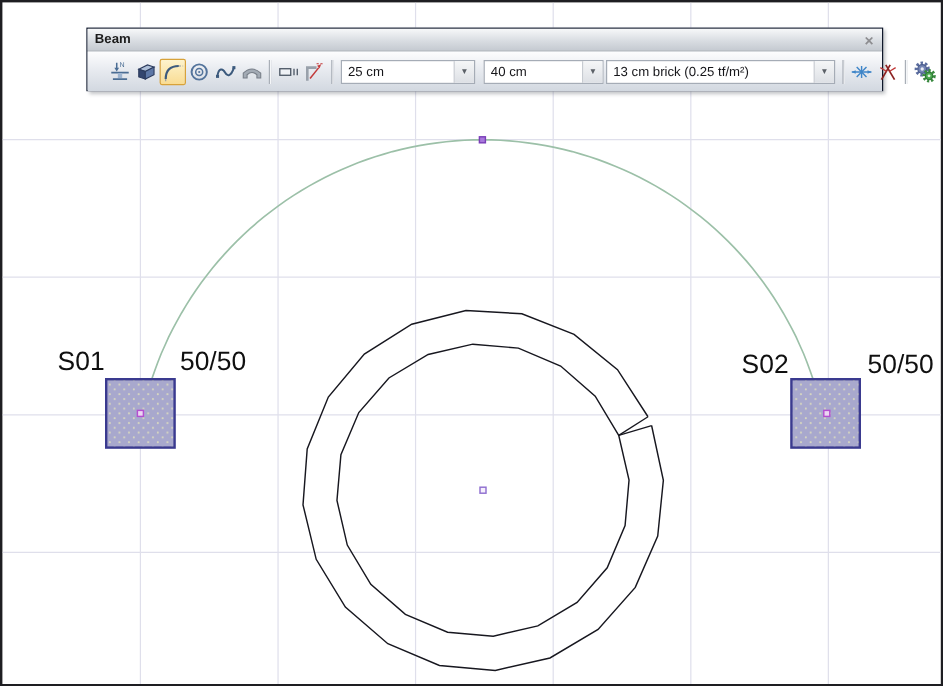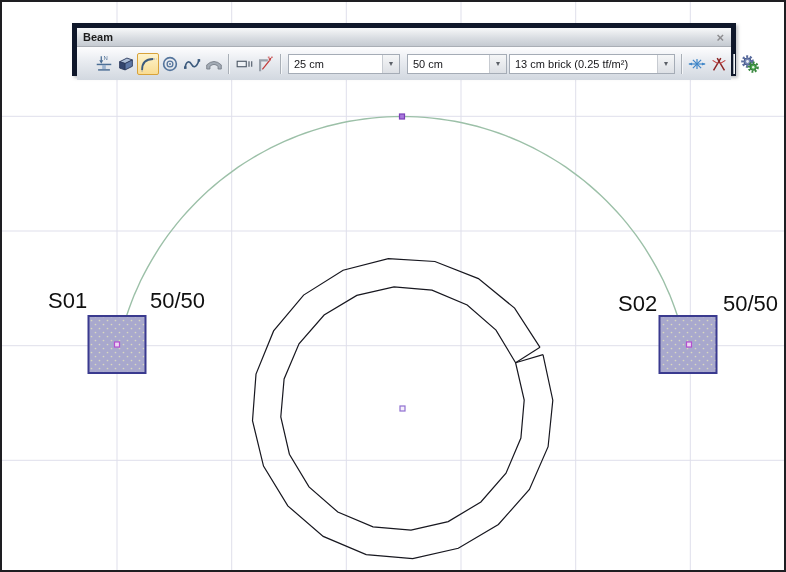--- a/index.html
+++ b/index.html
@@ -9,21 +9,21 @@
     font-family:"Liberation Sans",sans-serif;
   }
   .cad-svg{position:absolute;left:0;top:0;}
   .cad-label{
     position:absolute;font-size:22px;color:#101010;line-height:19px;
     white-space:nowrap;user-select:none;
   }
   
   .toolbar{
     position:absolute;left:70px;top:21px;width:664px;height:53px;box-sizing:border-box;
-    border:5px solid #0f172a;background:#dde1e7;
+    border:1px solid #0f172a;background:#dde1e7;
     box-shadow:2px 2px 3px rgba(80,85,95,.35), inset 0 0 0 1px #f2f4f6;
   }
   .tb-title{
     height:19px;display:flex;align-items:center;padding:0 7px 0 6px;box-sizing:border-box;
     background:linear-gradient(#f7f8f9,#d9dde2 55%,#c5cad1);
     border-bottom:1px solid #a9aeb5;
     font-size:11px;font-weight:bold;color:#1c1c1c;
   }
   .tb-close{margin-left:auto;color:#8d8d90;font-size:13px;font-weight:bold;line-height:13px;cursor:default;}
   .tb-row{
@@ -167,25 +167,25 @@
       </div>
 
       <div class="tb-sep"></div>
 
       <div class="combo" style="width:112px;margin-left:3px;">
         <span class="combo-value">25 cm</span>
         <span class="combo-arrow">▾</span>
       </div>
 
       <div class="combo" style="width:100px;margin-left:7px;">
-        <span class="combo-value">50 cm</span>
+        <span class="combo-value">40 cm</span>
         <span class="combo-arrow">▾</span>
       </div>
 
-      <div class="combo" style="width:166px;margin-left:2px;">
+      <div class="combo" style="width:191px;margin-left:2px;">
         <span class="combo-value">13 cm brick (0.25 tf/m²)</span>
         <span class="combo-arrow">▾</span>
       </div>
 
       <div class="tb-sep" style="margin-left:6px;"></div>
 
       <div class="tb-btn">
         <svg class="icon" width="22" height="22" viewBox="0 0 22 22">
           <line x1="2" y1="11" x2="20" y2="11" stroke="#3e85c8" stroke-width="1.3"></line>
           <polygon points="2,11 5.6,9.3 5.6,12.7" fill="#3e85c8"></polygon>

